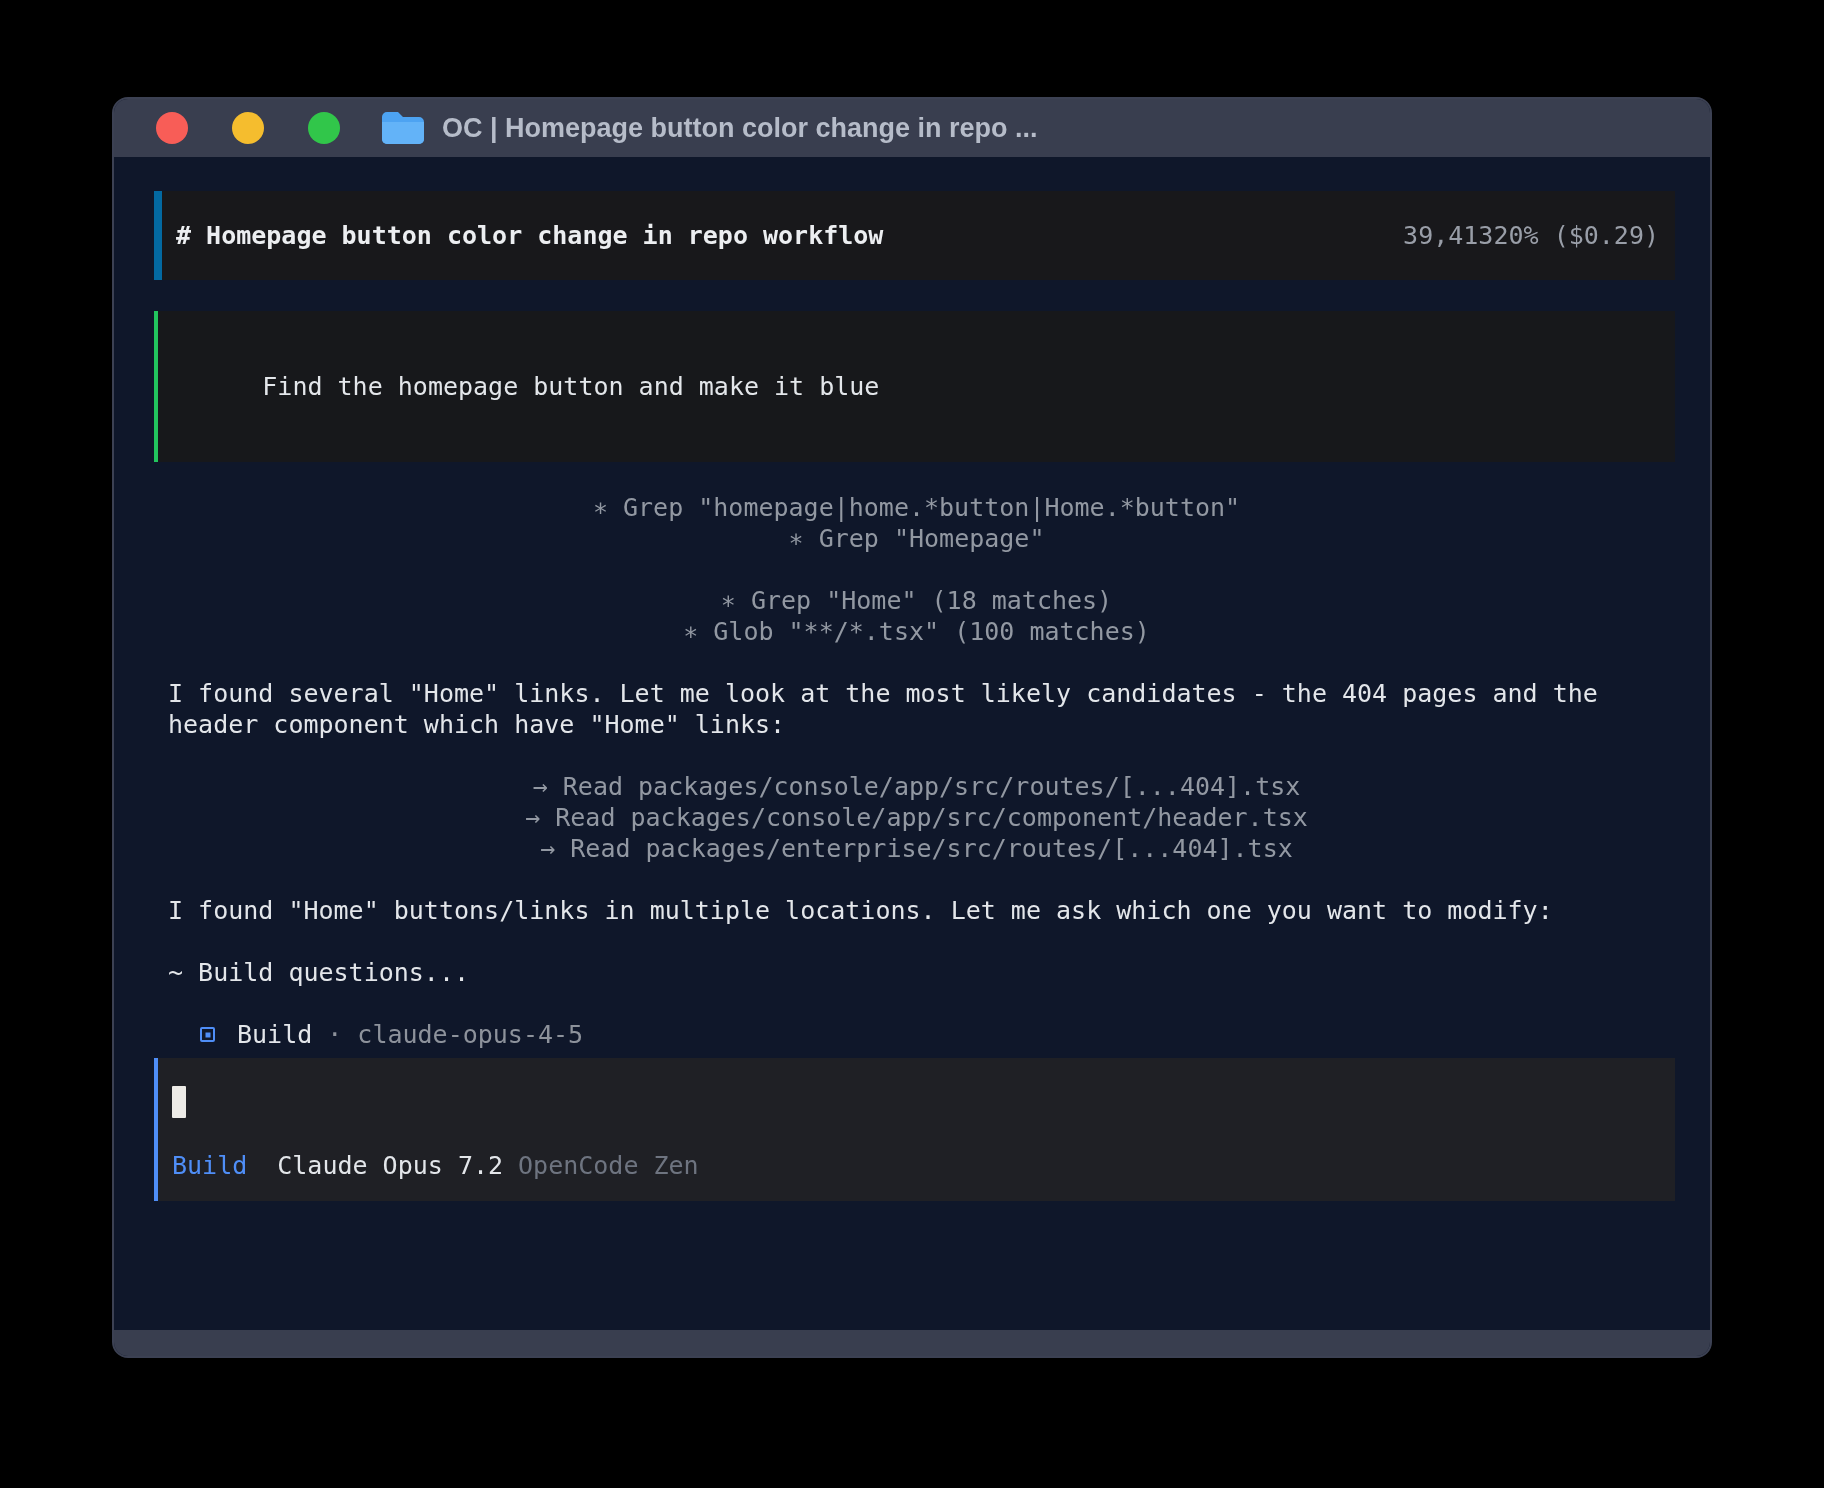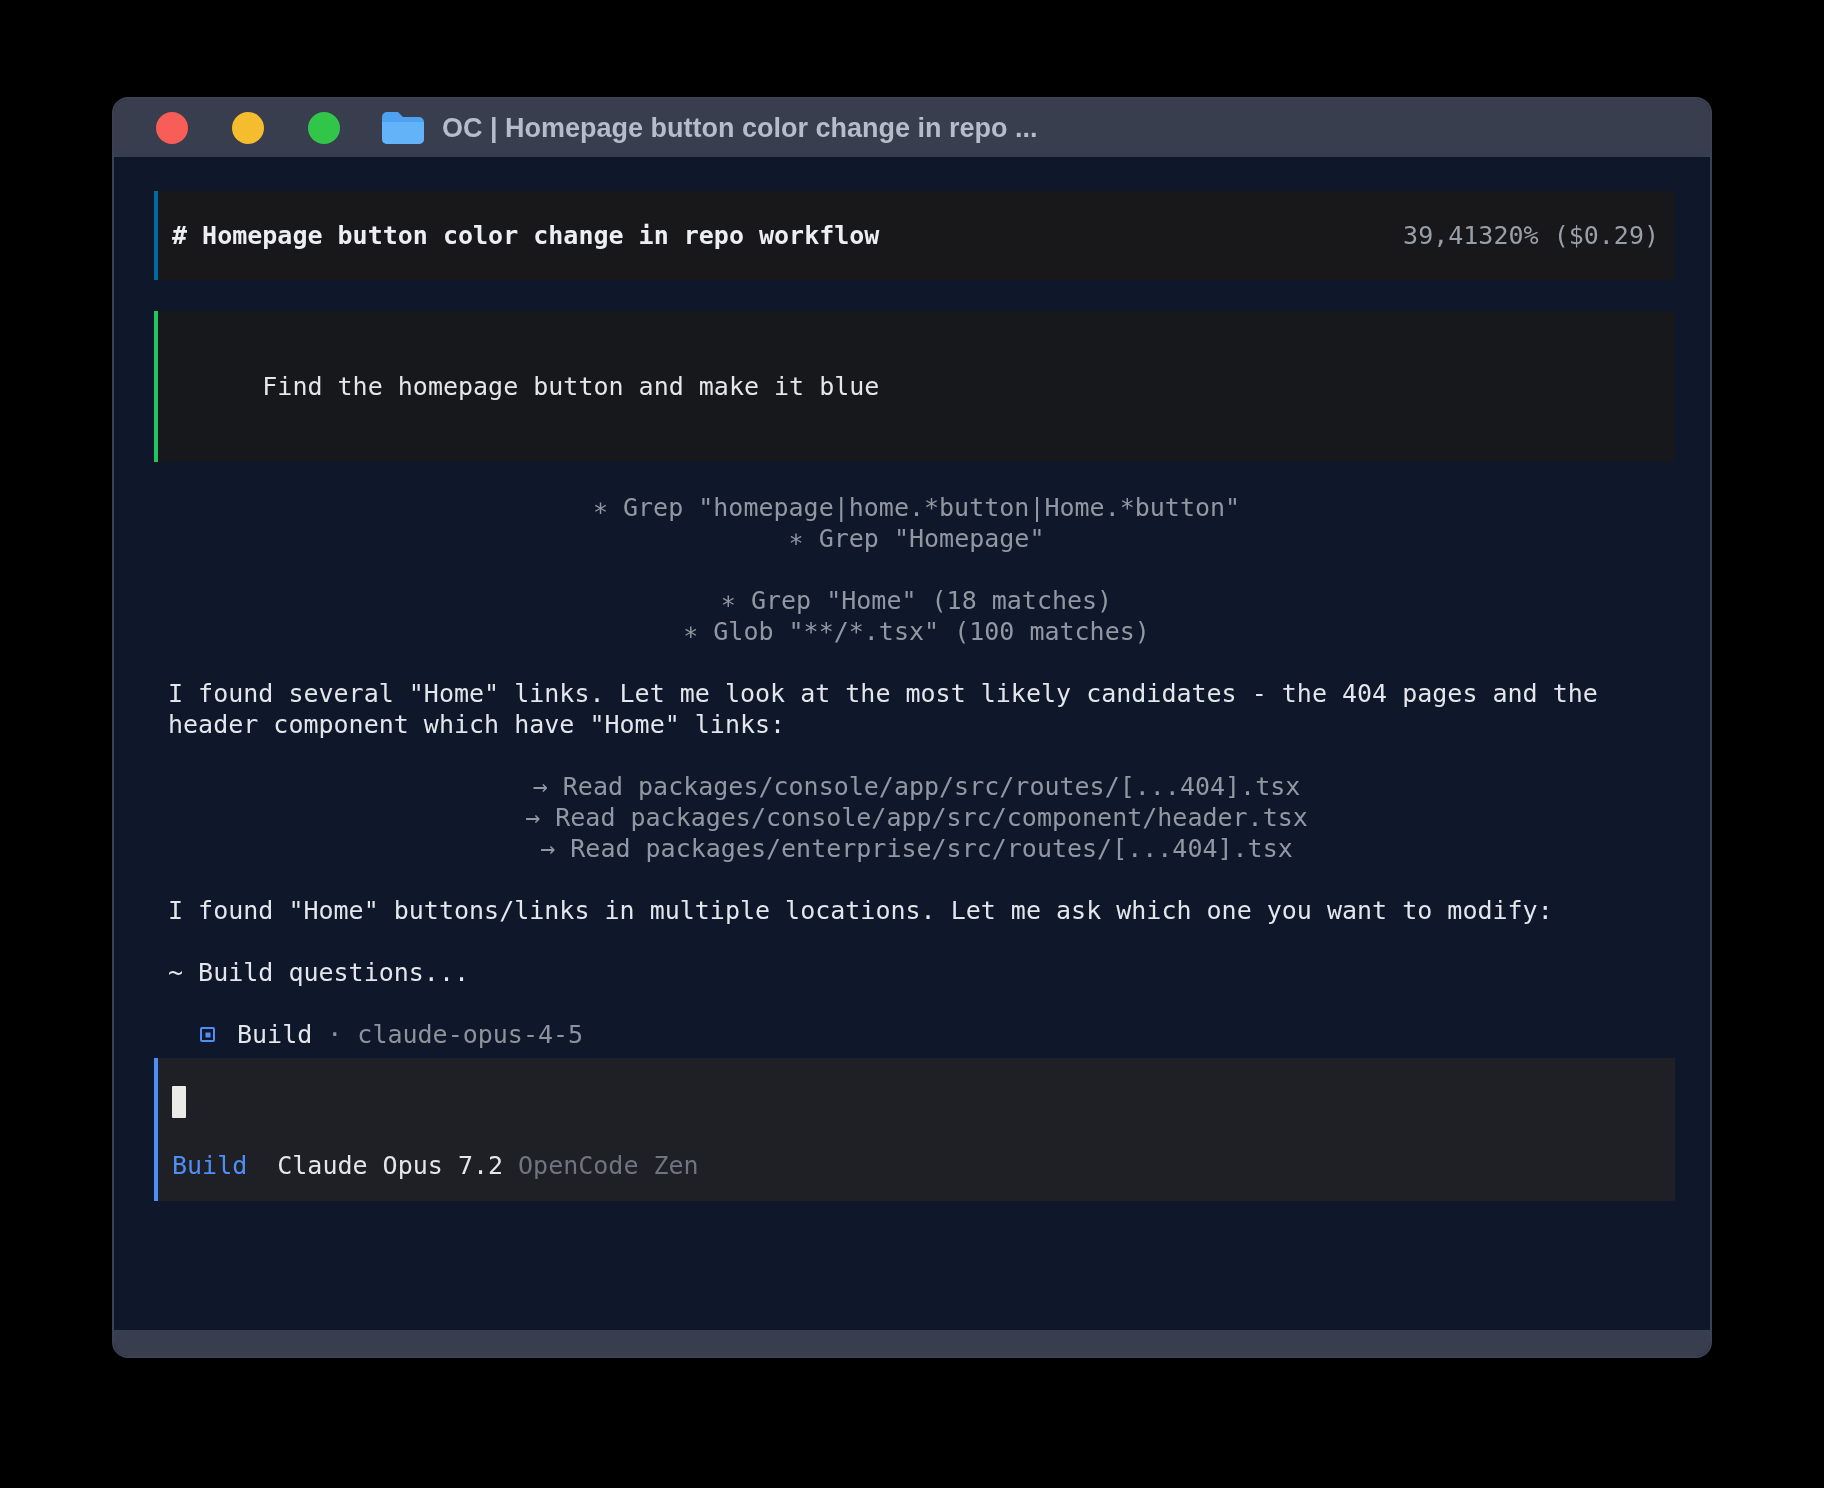--- a/index.html
+++ b/index.html
@@ -30,21 +30,21 @@
   
   .content {
     flex:1 1 auto; padding:34px 35px 0 40px;
     font-size:25px; line-height:31px; color:#e3e6ea;
     display:flex; flex-direction:column; overflow:hidden;
   }
   .bright { color:#e3e6ea; }
   .muted  { color:#9298a2;text-align:center; }
 
   .session-header {
-    background:#18181b; border-left:4px solid #0369a1;
+    background:#18181b; border-left:8px solid #0369a1;
     padding:29px 16px 29px 14px; display:flex; justify-content:space-between;
     align-items:baseline;
   }
   .session-title { font-weight:700; color:#eceef1; white-space:pre; }
   .session-stats { color:#999ea8; display:flex; white-space:pre; }
 
   .user-msg {
     margin-top:31px; background:#17181b; border-left:4px solid #22c55e;
     padding:29px 16px 29px 14px; color:#e3e6ea; white-space:pre-wrap;
   }

